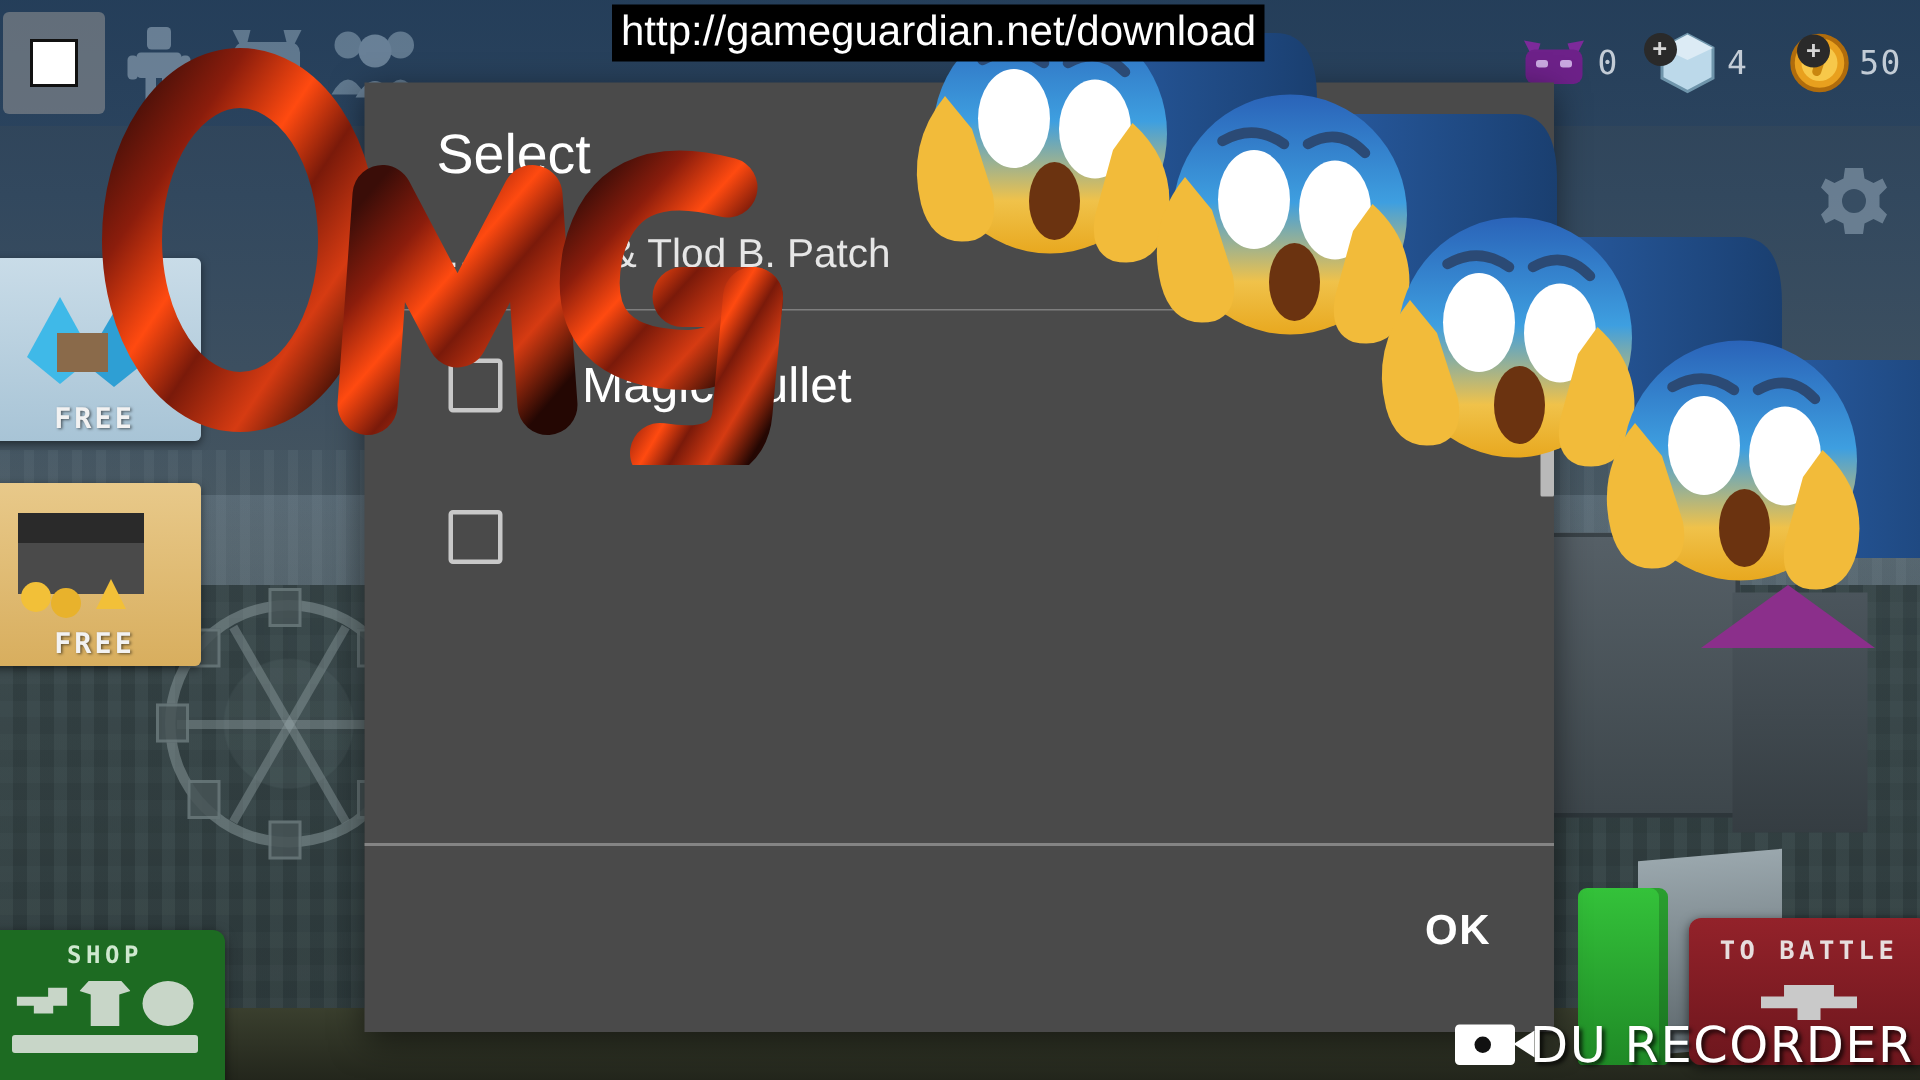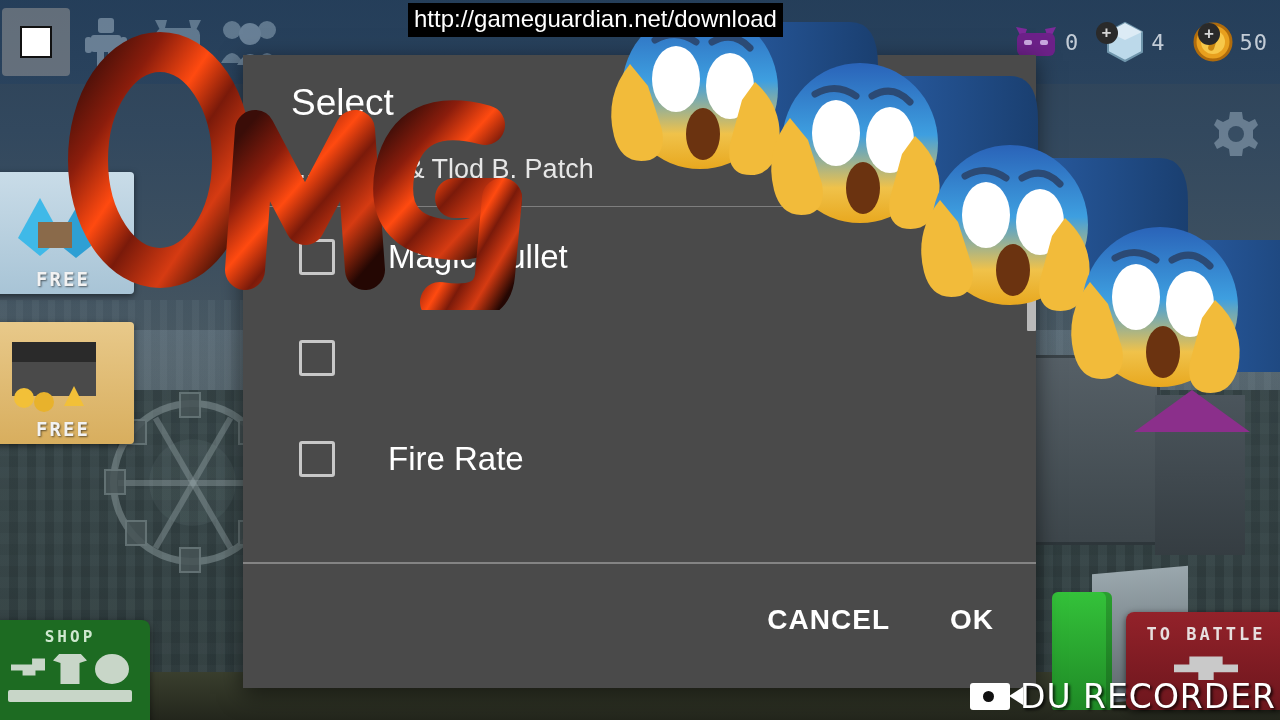--- a/index.html
+++ b/index.html
@@ -211,21 +211,21 @@
   }
   .dlg-btn {
     color: #ffffff; font-size: 28px; font-weight: bold; letter-spacing: 1px;
     background: none; border: none; cursor: pointer; font-family: "Liberation Sans", sans-serif;
   }
 
   
   .url-banner {
     position: absolute; left: 408px; top: 3px; z-index: 60;
     background: #000; color: #fff;
-    font-size: 24px; padding: 2px 6px 4px 6px;
+    font-size: 28px; padding: 2px 6px 4px 6px;
     white-space: nowrap;
   }
 
   
   .omg-wrap {
     position: absolute; left: 40px; top: 10px; width: 640px; height: 300px;
     z-index: 50; pointer-events: none;
   }
 
   
@@ -409,32 +409,27 @@
     <div class="dlg-divider-top"></div>
 
     <div class="dlg-list">
       <div class="dlg-row">
         <div class="cbx"></div>
         <div class="row-label">Magic Bullet</div>
       </div>
       <div class="dlg-row">
         <div class="cbx"></div>
       </div>
-      <div class="dlg-row">
-        <div class="cbx"></div>
-        <div class="row-label">Fire Rate</div>
-      </div>
       <div class="scroll-track">
         <div class="scroll-thumb"></div>
       </div>
     </div>
 
     <div class="dlg-divider-bot"></div>
     <div class="dlg-actions">
-      <button class="dlg-btn">CANCEL</button>
       <button class="dlg-btn">OK</button>
     </div>
   </div>
 
   <div class="omg-wrap">
     <svg width="640" height="300" viewBox="0 0 640 300">
       <defs>
         <linearGradient id="lava" x1="0" y1="0" x2="1" y2="1">
           <stop offset="0%" stop-color="#3a0d08"></stop>
           <stop offset="22%" stop-color="#8b1d0c"></stop>

